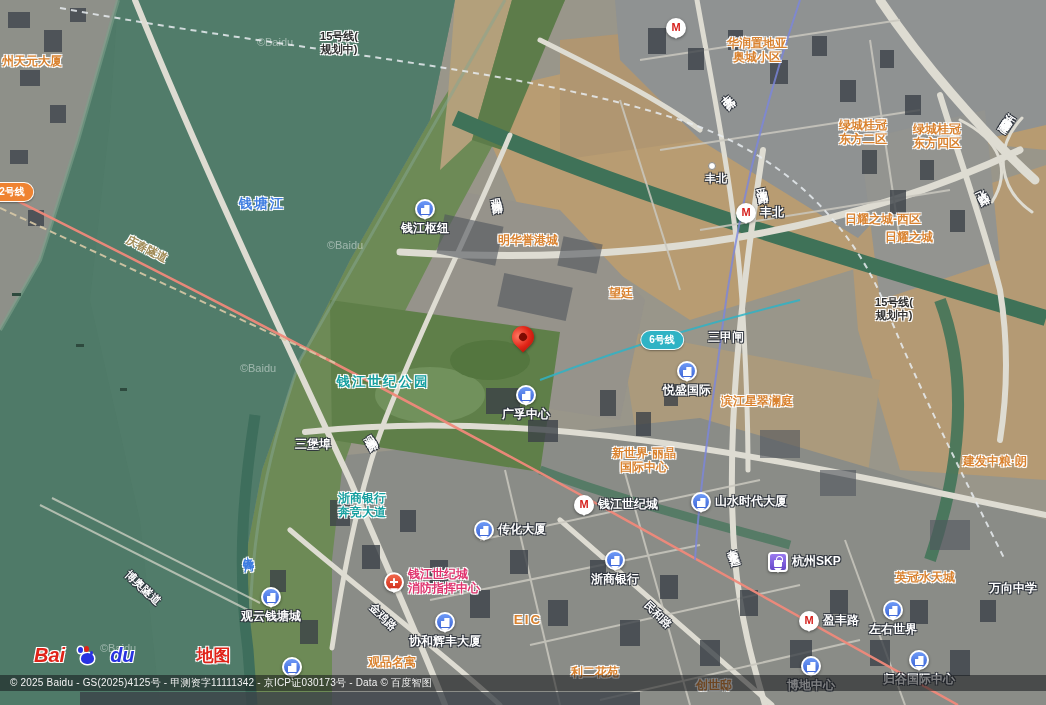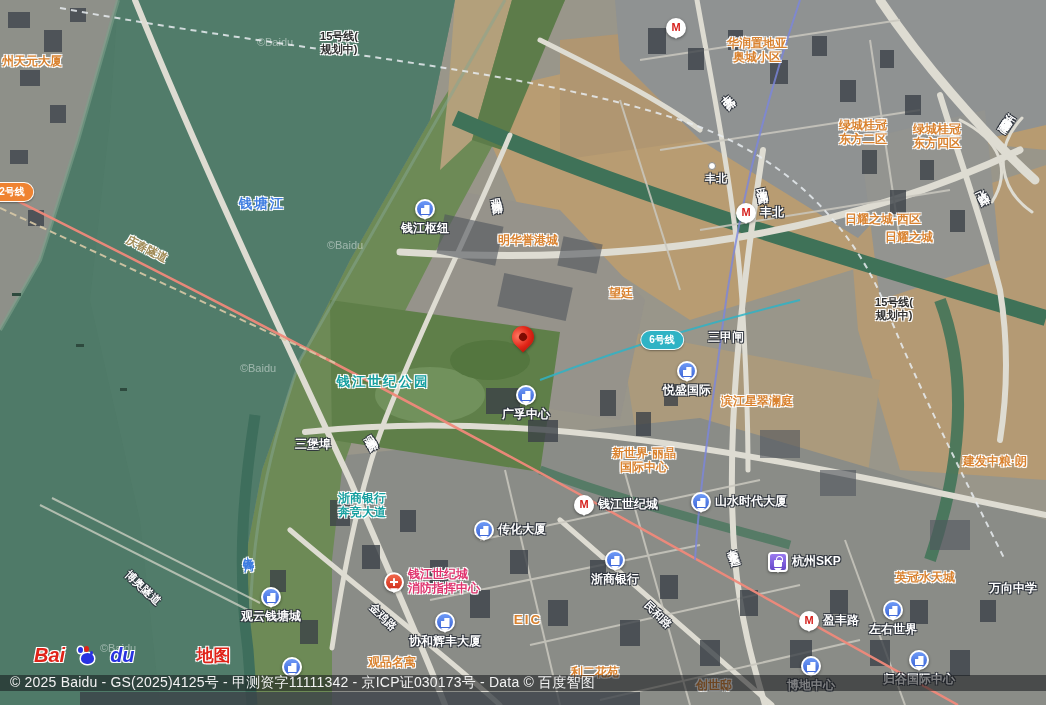--- a/index.html
+++ b/index.html
@@ -67,21 +67,21 @@
   .logo .du{font:italic bold 20px "Liberation Sans",sans-serif;color:#2932e1;
       text-shadow:-1px -1px 0 #fff,1px -1px 0 #fff,-1px 1px 0 #fff,1px 1px 0 #fff;}
   .logo .map{font:bold 17px "Liberation Sans",sans-serif;color:#e02319;margin-left:3px;
       text-shadow:-1px -1px 0 #fff,1px -1px 0 #fff,-1px 1px 0 #fff,1px 1px 0 #fff;padding-left:44px;}
   .paw{position:relative;width:13px;height:11px;background:#2932e1;border-radius:50% 50% 46% 46%;
       margin:6px 1px 0 1px;box-shadow:0 0 0 1.5px #fff;}
   .paw::before{content:"";position:absolute;left:-3px;top:-6px;width:5px;height:6px;border-radius:50%;
       background:#2932e1;box-shadow:6px -1px 0 0 #e02319,11px 3px 0 -1px #2932e1,0 0 0 1.5px #fff;}
   .copybar{position:absolute;left:0;right:0;top:675px;height:16px;z-index:7;
       background:rgba(20,22,26,.55);display:flex;align-items:center;padding-left:10px;}
-  .copybar span{font-size:14px;color:#f2f2f2;letter-spacing:.2px;}
+  .copybar span{font-size:10px;color:#f2f2f2;letter-spacing:.2px;}
 </style>
 </head>
 <body>
 
 <div id="stage">
 
   <svg id="terrain" width="1046" height="705" viewBox="0 0 1046 705">
 
     <rect x="0" y="0" width="1046" height="705" fill="#99968a"></rect>
 

